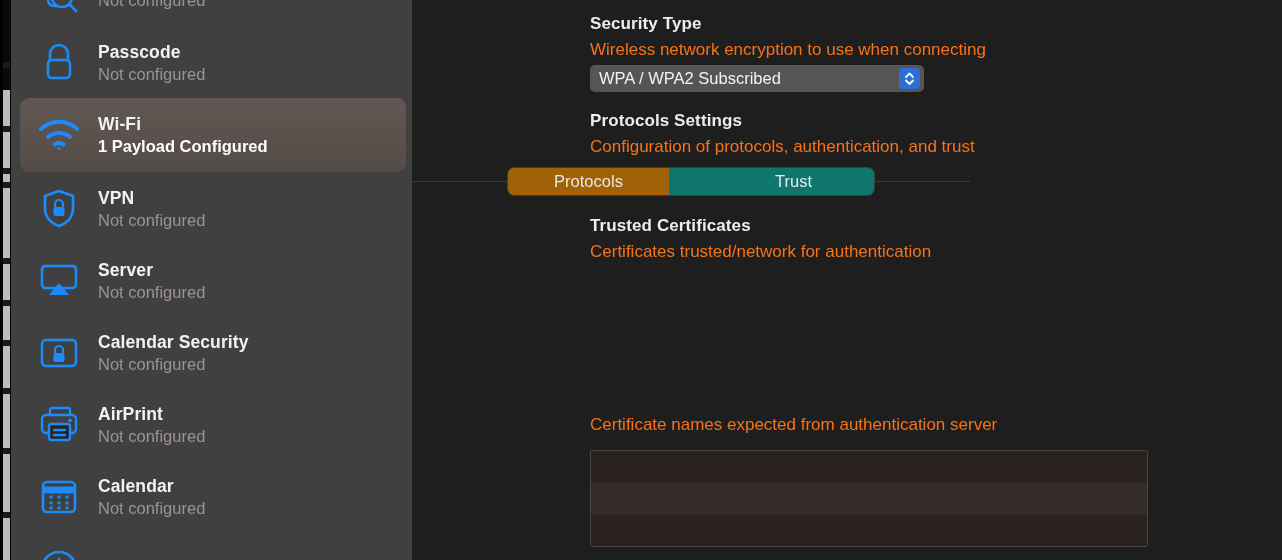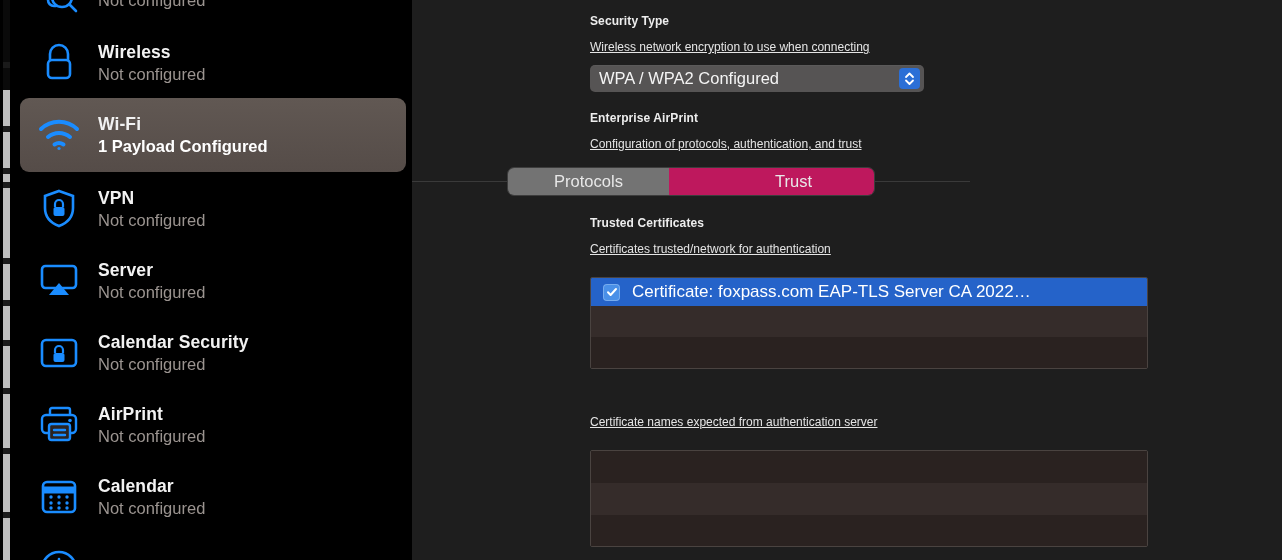--- a/index.html
+++ b/index.html
@@ -20,21 +20,21 @@
     position: absolute; left: 3px; top: 0; width: 7px; height: 560px;
     background: linear-gradient(180deg,#0a0a0a 0 16%, #bdbdbd 16% 100%);
   }
   .edge-sliver .speck {
     position: absolute; left: 3px; width: 7px; height: 6px; background: #1a1a1a;
   }
 
   
   .sidebar {
     position: absolute; left: 11px; top: 0; width: 401px; height: 560px;
-    background: #000000;
+    background: #404040;
     overflow: hidden;
   }
   .side-item {
     position: absolute; left: 9px; width: 386px; height: 74px;
     display: flex; align-items: center; border-radius: 9px;
   }
   .side-item.selected {
     background: linear-gradient(180deg,#615853 0%, #554c48 100%);
   }
   .side-ico {
@@ -47,25 +47,25 @@
     font-size: 17.5px; font-weight: bold; color: #f2f2f2; letter-spacing: .1px;
     line-height: 22px; white-space: nowrap;
   }
   .side-sub { font-size: 16.5px; color: #9b9490; line-height: 22px; white-space: nowrap; }
   .side-item.selected .side-sub { color: #ffffff; font-weight: bold; }
 
   
   .content { position: absolute; left: 412px; top: 0; width: 870px; height: 560px; background: #1e1e1e; }
 
   .sec-title {
-    position: absolute; font-size: 12px; font-weight: bold; color: #ededed;
+    position: absolute; font-size: 17px; font-weight: bold; color: #ededed;
     letter-spacing: .1px; white-space: nowrap;
   }
   .sec-sub {
-    position: absolute; font-size: 12px; color: #e5e5e5; white-space: nowrap; text-decoration: underline;
+    position: absolute; font-size: 17px; color: #f97316; white-space: nowrap;
   }
 
   
   .popup {
     position: absolute; left: 178px; top: 65px; width: 334px; height: 27px;
     background: #565454; border-radius: 5px;
     display: flex; align-items: center;
     box-shadow: 0 0.5px 0 rgba(255,255,255,.07) inset;
   }
   .popup-label { font-size: 16.5px; color: #f4f4f4; margin-left: 9px; white-space: nowrap; }
@@ -79,23 +79,23 @@
   .seg-rule {
     position: absolute; left: 0px; top: 181px; width: 558px; height: 1px; background: #3a3a3a;
   }
   .segmented {
     position: absolute; left: 95px; top: 167px; width: 368px; height: 29px;
     display: flex; border-radius: 7px; overflow: hidden; background: #2e2e2e;
     border: 1px solid #3d3d3d;
   }
   .seg {
     flex: 1; display: flex; align-items: center; justify-content: center;
-    font-size: 16.5px; color: #e8e8e8; background: #737373;
-  }
-  .seg.active { background: #be185d; padding-left: 44px; }
+    font-size: 16.5px; color: #e8e8e8; background: #a16207;
+  }
+  .seg.active { background: #0f766e; padding-left: 44px; }
 
   
   .tbl {
     position: absolute; border: 1px solid #4a4340; border-radius: 2px; overflow: hidden;
   }
   .trow { width: 100%; display: flex; align-items: center; }
   .trow.odd  { background: #2a2220; }
   .trow.even { background: #352c2a; }
   .trow.sel  { background: #2563c9; }
   .cbx {
@@ -145,21 +145,21 @@
     </div>
 
     <div class="side-item" style="top:26px">
       <span class="side-ico">
         <svg width="40" height="44" viewBox="0 0 40 44" fill="none" stroke="#1a8cff" stroke-width="2.6">
           <path d="M11 19 v-6 a9 9 0 0 1 18 0 v6" stroke-linecap="round"></path>
           <rect x="9" y="19" width="22" height="18" rx="4"></rect>
         </svg>
       </span>
       <span class="side-txt">
-        <span class="side-title">Wireless</span>
+        <span class="side-title">Passcode</span>
         <span class="side-sub">Not configured</span>
       </span>
     </div>
 
     <div class="side-item selected" style="top:98px">
       <span class="side-ico">
         <svg width="44" height="34" viewBox="0 0 44 34" fill="none" stroke="#1a8cff" stroke-width="4" stroke-linecap="round">
           <path d="M4 11 a26 26 0 0 1 36 0"></path>
           <path d="M11 19 a17 17 0 0 1 22 0"></path>
           <path d="M17.5 26.5 a8.5 8.5 0 0 1 9 0"></path>
@@ -267,57 +267,41 @@
       </span>
     </div>
   </nav>
 
   <main class="content">
 
     <div class="sec-title" style="left:178px; top:14px">Security Type</div>
     <div class="sec-sub" style="left:178px; top:40px">Wireless network encryption to use when connecting</div>
 
     <div class="popup">
-      <span class="popup-label">WPA / WPA2 Configured</span>
+      <span class="popup-label">WPA / WPA2 Subscribed</span>
       <span class="popup-stepper">
         <svg width="11" height="15" viewBox="0 0 11 15" fill="none" stroke="#ffffff" stroke-width="1.8" stroke-linecap="round" stroke-linejoin="round">
           <path d="M2 6 L5.5 2.5 L9 6"></path>
           <path d="M2 9.5 L5.5 13 L9 9.5"></path>
         </svg>
       </span>
     </div>
 
-    <div class="sec-title" style="left:178px; top:111px">Enterprise AirPrint</div>
+    <div class="sec-title" style="left:178px; top:111px">Protocols Settings</div>
     <div class="sec-sub" style="left:178px; top:137px">Configuration of protocols, authentication, and trust</div>
 
     <div class="seg-rule"></div>
     <div class="segmented">
       <div class="seg">Protocols</div>
       <div class="seg active">Trust</div>
     </div>
 
     <div class="sec-title" style="left:178px; top:216px">Trusted Certificates</div>
     <div class="sec-sub" style="left:178px; top:242px">Certificates trusted/network for authentication</div>
 
-    <div class="tbl" style="left:178px; top:277px; width:558px; height:92px">
-      <div class="trow sel" style="height:28px">
-        <span class="cbx">
-          <svg width="12" height="12" viewBox="0 0 12 12" fill="none" stroke="#ffffff" stroke-width="2" stroke-linecap="round" stroke-linejoin="round">
-            <path d="M2 6.3 L4.6 9 L10 3"></path>
-          </svg>
-        </span>
-        <span class="row-label">Certificate: foxpass.com EAP-TLS Server CA 2022…</span>
-      </div>
-      <div class="trow even" style="height:31px">
-        <span class="row-label"></span>
-      </div>
-      <div class="trow odd" style="height:31px">
-        <span class="row-label"></span>
-      </div>
-    </div>
 
     <div class="sec-sub" style="left:178px; top:415px">Certificate names expected from authentication server</div>
 
     <div class="tbl" style="left:178px; top:450px; width:558px; height:97px">
       <div class="trow odd" style="height:32px">
         <span class="row-label"></span>
       </div>
       <div class="trow even" style="height:32px">
         <span class="row-label"></span>
       </div>

